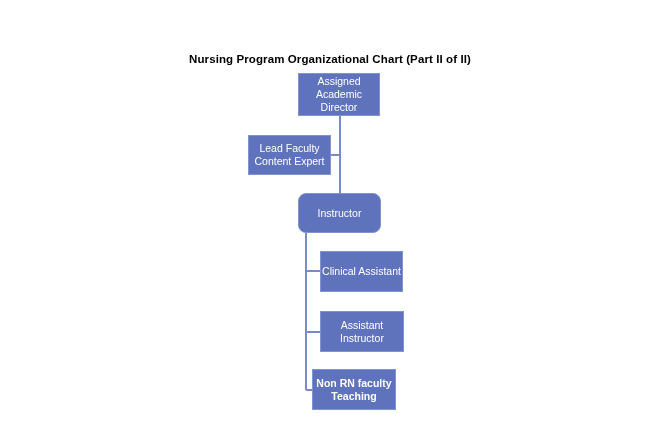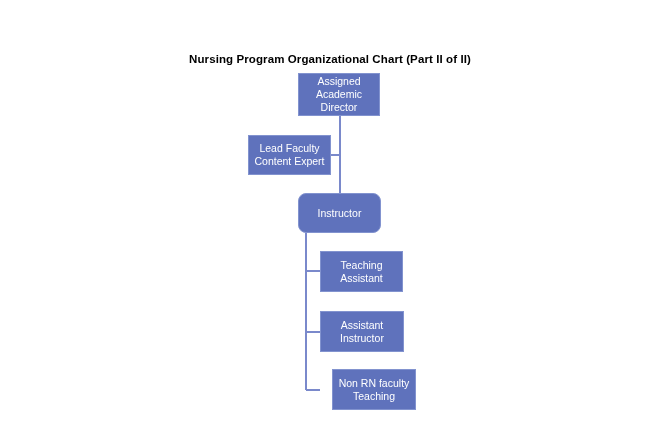--- a/index.html
+++ b/index.html
@@ -48,21 +48,21 @@
   .connector {
     position: absolute;
     background: var(--connector);
   }
   
   #node-director            { left: 298px; top: 73px;  width: 82px; height: 43px; }
   #node-lead-faculty        { left: 248px; top: 135px; width: 83px; height: 40px; }
   #node-instructor          { left: 298px; top: 193px; width: 83px; height: 40px; border-radius: 8px; }
   #node-clinical-assistant  { left: 320px; top: 251px; width: 83px; height: 41px; }
   #node-assistant-instructor{ left: 320px; top: 311px; width: 84px; height: 41px; text-align: center; }
-  #node-non-rn-faculty      { left: 332px; top: 369px; width: 84px; height: 41px; }
+  #node-non-rn-faculty      { left: 312px; top: 369px; width: 84px; height: 41px; font-weight: bold; }
   
   #conn-director-instructor { left: 339px; top: 116px; width: 1.5px; height: 77px; }
   #conn-lead-faculty        { left: 331px; top: 154px; width: 9px;   height: 1.5px; }
   #conn-instructor-drop     { left: 305px; top: 233px; width: 1.5px; height: 157px; }
   #conn-clinical            { left: 306px; top: 270px; width: 14px;  height: 1.5px; }
   #conn-assistant           { left: 306px; top: 331px; width: 14px;  height: 1.5px; }
   #conn-non-rn              { left: 306px; top: 389px; width: 14px;  height: 1.5px; }
 </style>
 </head>
 <body>
@@ -77,19 +77,19 @@
   <div class="connector" id="conn-clinical"></div>
   <div class="connector" id="conn-assistant"></div>
   <div class="connector" id="conn-non-rn"></div>
 
   <div class="org-box" id="node-lead-faculty">Lead Faculty Content Expert</div>
 
   <div class="org-box" id="node-director">Assigned Academic Director</div>
 
   <div class="org-box" id="node-instructor">Instructor</div>
 
-  <div class="org-box" id="node-clinical-assistant">Teaching Assistant</div>
+  <div class="org-box" id="node-clinical-assistant">Clinical Assistant</div>
 
   <div class="org-box" id="node-assistant-instructor">Assistant Instructor</div>
 
   <div class="org-box" id="node-non-rn-faculty">Non RN faculty Teaching</div>
 
 </div>
 
 </body></html>

